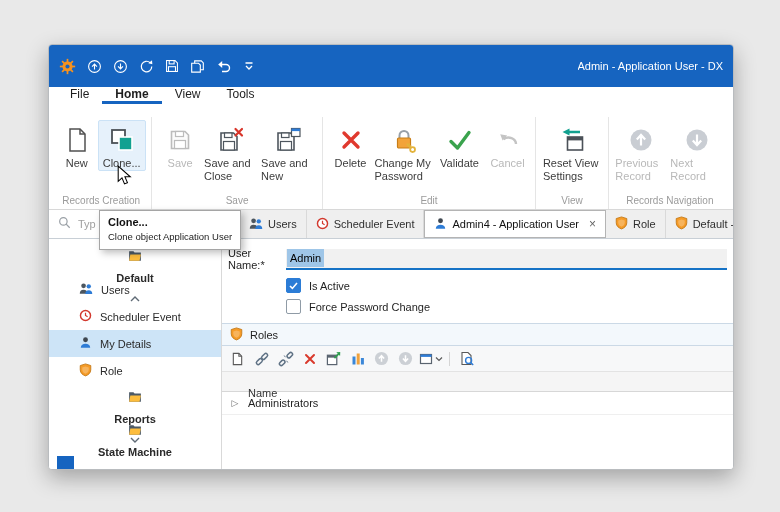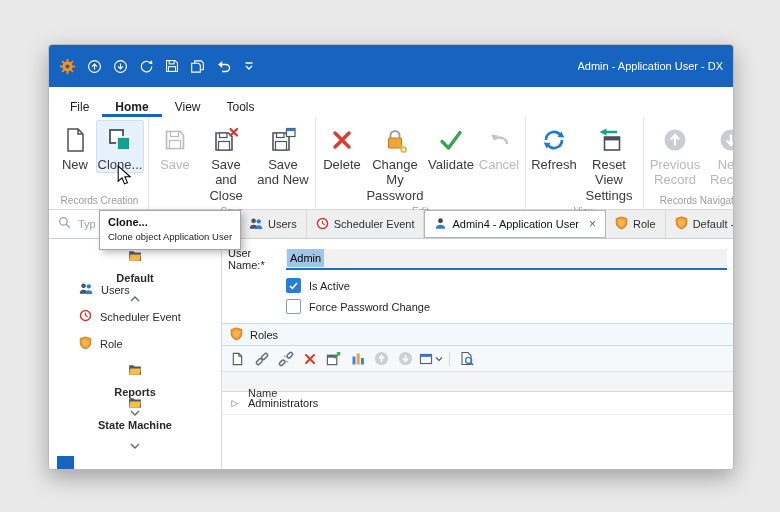--- a/index.html
+++ b/index.html
@@ -2,30 +2,30 @@
 <html><head>
 <meta charset="utf-8">
 <style>
   html,body{margin:0;padding:0;}
   body{width:780px;height:512px;background:#e9e9e9;font-family:"Liberation Sans",sans-serif;position:relative;overflow:hidden;}
   .window{position:absolute;left:48px;top:44px;width:684px;height:424px;background:#fff;border:1px solid #b9bcbf;border-radius:4px;box-shadow:0 8px 22px rgba(0,0,0,.3);display:flex;flex-direction:column;overflow:hidden;}
   .titlebar{height:42px;background:#1664c0;display:flex;align-items:center;padding:0 10px;flex:0 0 auto;}
   .qat{display:flex;align-items:center;gap:11px;}
   .ticon{display:flex;align-items:center;justify-content:center;}
   .title-text{margin-left:auto;color:#fff;font-size:11px;white-space:nowrap;overflow:hidden;}
-  .menubar{height:30px;display:flex;align-items:flex-end;padding:0 8px;flex:0 0 auto;background:#fff;}
+  .menubar{height:30px;display:flex;align-items:flex-start;padding:0 8px;flex:0 0 auto;background:#fff;}
   .menu-tab{display:flex;align-items:center;padding:0 13px;font-size:12px;color:#1e1e1e;border-bottom:3px solid transparent;}
   .menu-tab.active{font-weight:bold;border-bottom-color:#1664c0;}
   .ribbon{height:92px;border-bottom:1px solid #d8d8d8;display:flex;align-items:stretch;padding:0 2px;flex:0 0 auto;background:#fff;}
   .rgroup{flex:1 0 auto;display:flex;flex-direction:column;padding:3px 4px 0;}
   .rgroup + .rgroup{border-left:1px solid #e5e5e5;}
   .rbuttons{flex:1;display:flex;justify-content:center;align-items:flex-start;gap:1px;}
   .rbtn{display:flex;flex-direction:column;align-items:center;padding-top:4px;border:1px solid transparent;border-radius:2px;}
   .rbtn .ricon{height:30px;display:flex;align-items:center;justify-content:center;}
-  .rlabel{font-size:13px;line-height:1.18;color:#3c3c3c;text-align:center;margin-top:2px;}
+  .rlabel{font-size:11px;line-height:1.18;color:#3c3c3c;text-align:left;margin-top:2px;}
   .rbtn.disabled .rlabel{color:#b8b8b8;}
   .rbtn.hovered{background:#e6f1fb;border-color:#cbe2f6;}
   .rgroup-label{height:16px;font-size:10px;color:#9b9b9b;text-align:center;line-height:15px;}
   .w38{width:38px}.w42{width:42px}.w46{width:46px}.w48{width:48px}.w52{width:52px}.w54{width:54px}.w58{width:58px}
   .docbar{height:28px;display:flex;border-bottom:1px solid #c8cfd6;flex:0 0 auto;}
   .searchcell{width:172px;flex:0 0 auto;display:flex;align-items:center;gap:7px;padding:0 9px;background:#fff;border-right:1px solid #d9d9d9;}
   .search-text{font-size:11px;color:#a0a0a0;}
   .tabstrip{flex:1;display:flex;align-items:stretch;background:#efefef;overflow:hidden;}
   .dtab{display:flex;align-items:center;gap:5px;padding:0 9px;font-size:11px;color:#2f2f2f;border-right:1px solid #d9d9d9;white-space:nowrap;background:#efefef;}
   .dtab.active{background:#fff;border:1px solid #b4b4b4;color:#111;}
@@ -238,31 +238,20 @@
               </svg>
             </span>
             <span class="rlabel">Cancel</span>
           </div>
         </div>
         <div class="rgroup-label">Edit</div>
       </div>
 
       <div class="rgroup">
         <div class="rbuttons">
-          <div class="rbtn w46">
-            <span class="ricon">
-              <svg width="26" height="26" viewBox="0 0 26 26">
-                <path d="M21 13 a8 8 0 0 1 -14.6 4.5" fill="none" stroke="#1b7ad2" stroke-width="2.6"></path>
-                <path d="M5 13 a8 8 0 0 1 14.6 -4.5" fill="none" stroke="#1b7ad2" stroke-width="2.6"></path>
-                <polygon points="2.6,15.4 9.4,16 5.8,21.4" fill="#1b7ad2"></polygon>
-                <polygon points="23.4,10.6 16.6,10 20.2,4.6" fill="#1b7ad2"></polygon>
-              </svg>
-            </span>
-            <span class="rlabel">Refresh</span>
-          </div>
           <div class="rbtn w58">
             <span class="ricon">
               <svg width="26" height="26" viewBox="0 0 26 26">
                 <rect x="8.5" y="10" width="15" height="13" fill="#fff" stroke="#4b5158" stroke-width="1.6"></rect>
                 <rect x="8.5" y="10" width="15" height="3.4" fill="#4b5158"></rect>
                 <path d="M21 5 H9" stroke="#12a08f" stroke-width="2.4" fill="none"></path>
                 <polygon points="10.5,1.4 3.5,5 10.5,8.6" fill="#12a08f"></polygon>
               </svg>
             </span>
             <span class="rlabel">Reset View Settings</span>
@@ -389,20 +378,29 @@
         </div>
         <div class="nav-row child">
           <span>
             <svg width="13" height="13" viewBox="0 0 16 16">
               <circle cx="8" cy="8" r="6.2" fill="#fff" stroke="#d2392e" stroke-width="1.8"></circle>
               <path d="M8 4.6 V8 L10.6 9.6" fill="none" stroke="#d2392e" stroke-width="1.5"></path>
             </svg>
           </span>
           <span>Scheduler Event</span>
         </div>
+        <div class="nav-row child selected">
+          <span>
+            <svg width="13" height="13" viewBox="0 0 16 16">
+              <circle cx="8" cy="4.6" r="3" fill="#3f4750"></circle>
+              <path d="M2.2 14.4 a5.8 5 0 0 1 11.6 0Z" fill="#2e7cd6"></path>
+            </svg>
+          </span>
+          <span>My Details</span>
+        </div>
         <div class="nav-row child">
           <span>
             <svg width="13" height="14" viewBox="0 0 16 17">
               <path d="M8 1 L14.5 3 V8.2 c0 4 -3 6.4 -6.5 7.6 C4.5 14.6 1.5 12.2 1.5 8.2 V3Z" fill="#f59b27" stroke="#bf7413" stroke-width="1"></path>
               <path d="M8 4.2 L12 5.4 V8.3 c0 2.4 -1.8 3.9 -4 4.7 C5.8 12.2 4 10.7 4 8.3 V5.4Z" fill="#fff" fill-opacity="0.25"></path>
             </svg>
           </span>
           <span>Role</span>
         </div>
         <div class="nav-gap"></div>

